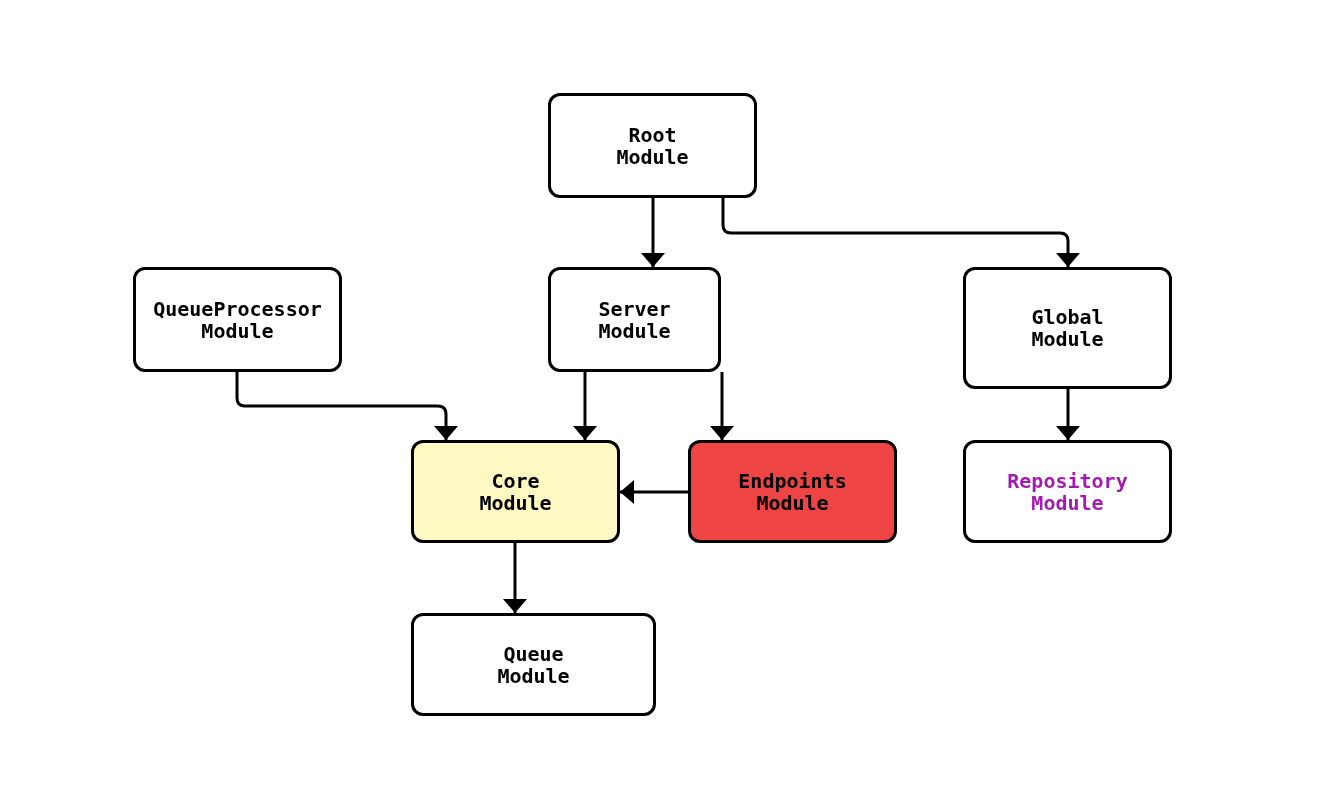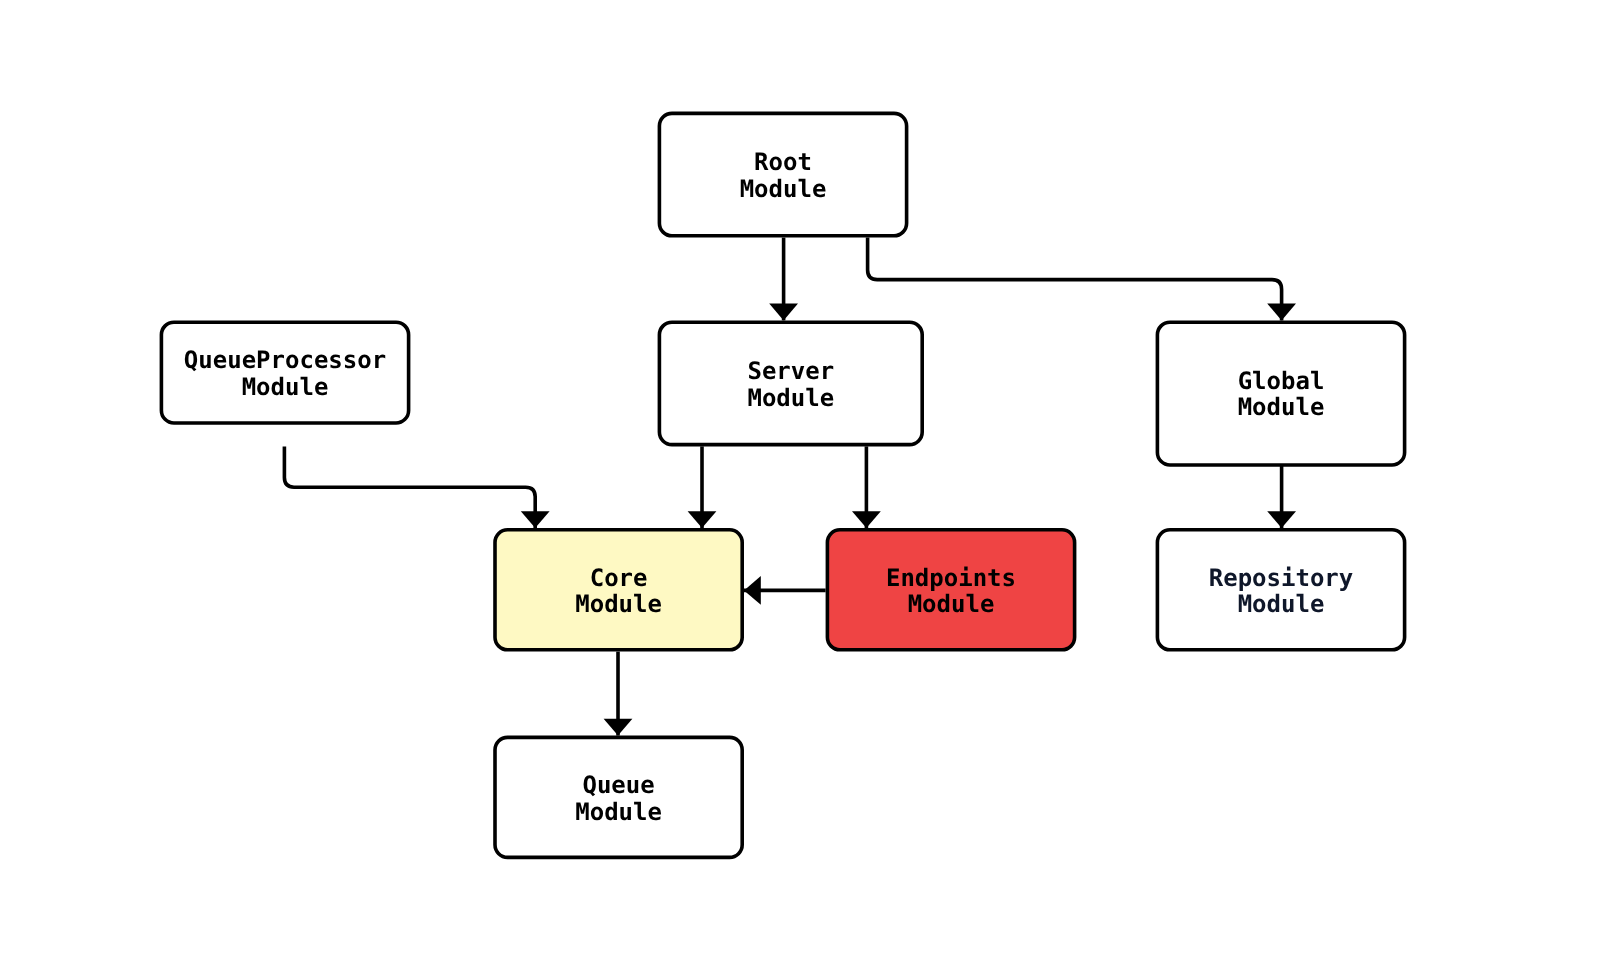--- a/index.html
+++ b/index.html
@@ -69,42 +69,42 @@
       <path d="M 515 543 L 515 613" fill="none" stroke="#000000" stroke-width="3"></path>
       <polygon points="515,613 503,599 527,599" fill="#000000"></polygon>
       <path d="M 1068 372 L 1068 440" fill="none" stroke="#000000" stroke-width="3"></path>
       <polygon points="1068,440 1056,426 1080,426" fill="#000000"></polygon>
     </svg>
   <div class="node-layer">
       <div class="node" style="left: 548px; top: 93px; width: 209px; height: 105px; background: rgb(255, 255, 255); border-color: rgb(0, 0, 0);">
         <span class="node-label" style="color: rgb(0, 0, 0);">Root
 Module</span>
       </div>
-      <div class="node" style="left: 133px; top: 267px; width: 209px; height: 87px; background: rgb(255, 255, 255); border-color: rgb(0, 0, 0);">
+      <div class="node" style="left: 133px; top: 267px; width: 209px; height: 105px; background: rgb(255, 255, 255); border-color: rgb(0, 0, 0);">
         <span class="node-label" style="color: rgb(0, 0, 0);">QueueProcessor
 Module</span>
       </div>
-      <div class="node" style="left: 548px; top: 267px; width: 222px; height: 105px; background: rgb(255, 255, 255); border-color: rgb(0, 0, 0);">
+      <div class="node" style="left: 548px; top: 267px; width: 173px; height: 105px; background: rgb(255, 255, 255); border-color: rgb(0, 0, 0);">
         <span class="node-label" style="color: rgb(0, 0, 0);">Server
 Module</span>
       </div>
       <div class="node" style="left: 963px; top: 267px; width: 209px; height: 122px; background: rgb(255, 255, 255); border-color: rgb(0, 0, 0);">
         <span class="node-label" style="color: rgb(0, 0, 0);">Global
 Module</span>
       </div>
       <div class="node" style="left: 411px; top: 440px; width: 209px; height: 103px; background: #fef9c3; border-color: rgb(0, 0, 0);">
         <span class="node-label" style="color: rgb(0, 0, 0);">Core
 Module</span>
       </div>
       <div class="node" style="left: 688px; top: 440px; width: 209px; height: 103px; background: #ef4444; border-color: rgb(0, 0, 0);">
         <span class="node-label" style="color: rgb(0, 0, 0);">Endpoints
 Module</span>
       </div>
       <div class="node" style="left: 963px; top: 440px; width: 209px; height: 103px; background: rgb(255, 255, 255); border-color: rgb(0, 0, 0);">
-        <span class="node-label" style="color: #0f172a;">Repository
+        <span class="node-label" style="color: #a21caf;">Repository
 Module</span>
       </div>
-      <div class="node" style="left: 411px; top: 613px; width: 209px; height: 103px; background: rgb(255, 255, 255); border-color: rgb(0, 0, 0);">
+      <div class="node" style="left: 411px; top: 613px; width: 245px; height: 103px; background: rgb(255, 255, 255); border-color: rgb(0, 0, 0);">
         <span class="node-label" style="color: rgb(0, 0, 0);">Queue
 Module</span>
       </div>
     </div>
 </div>
 
 </body></html>

